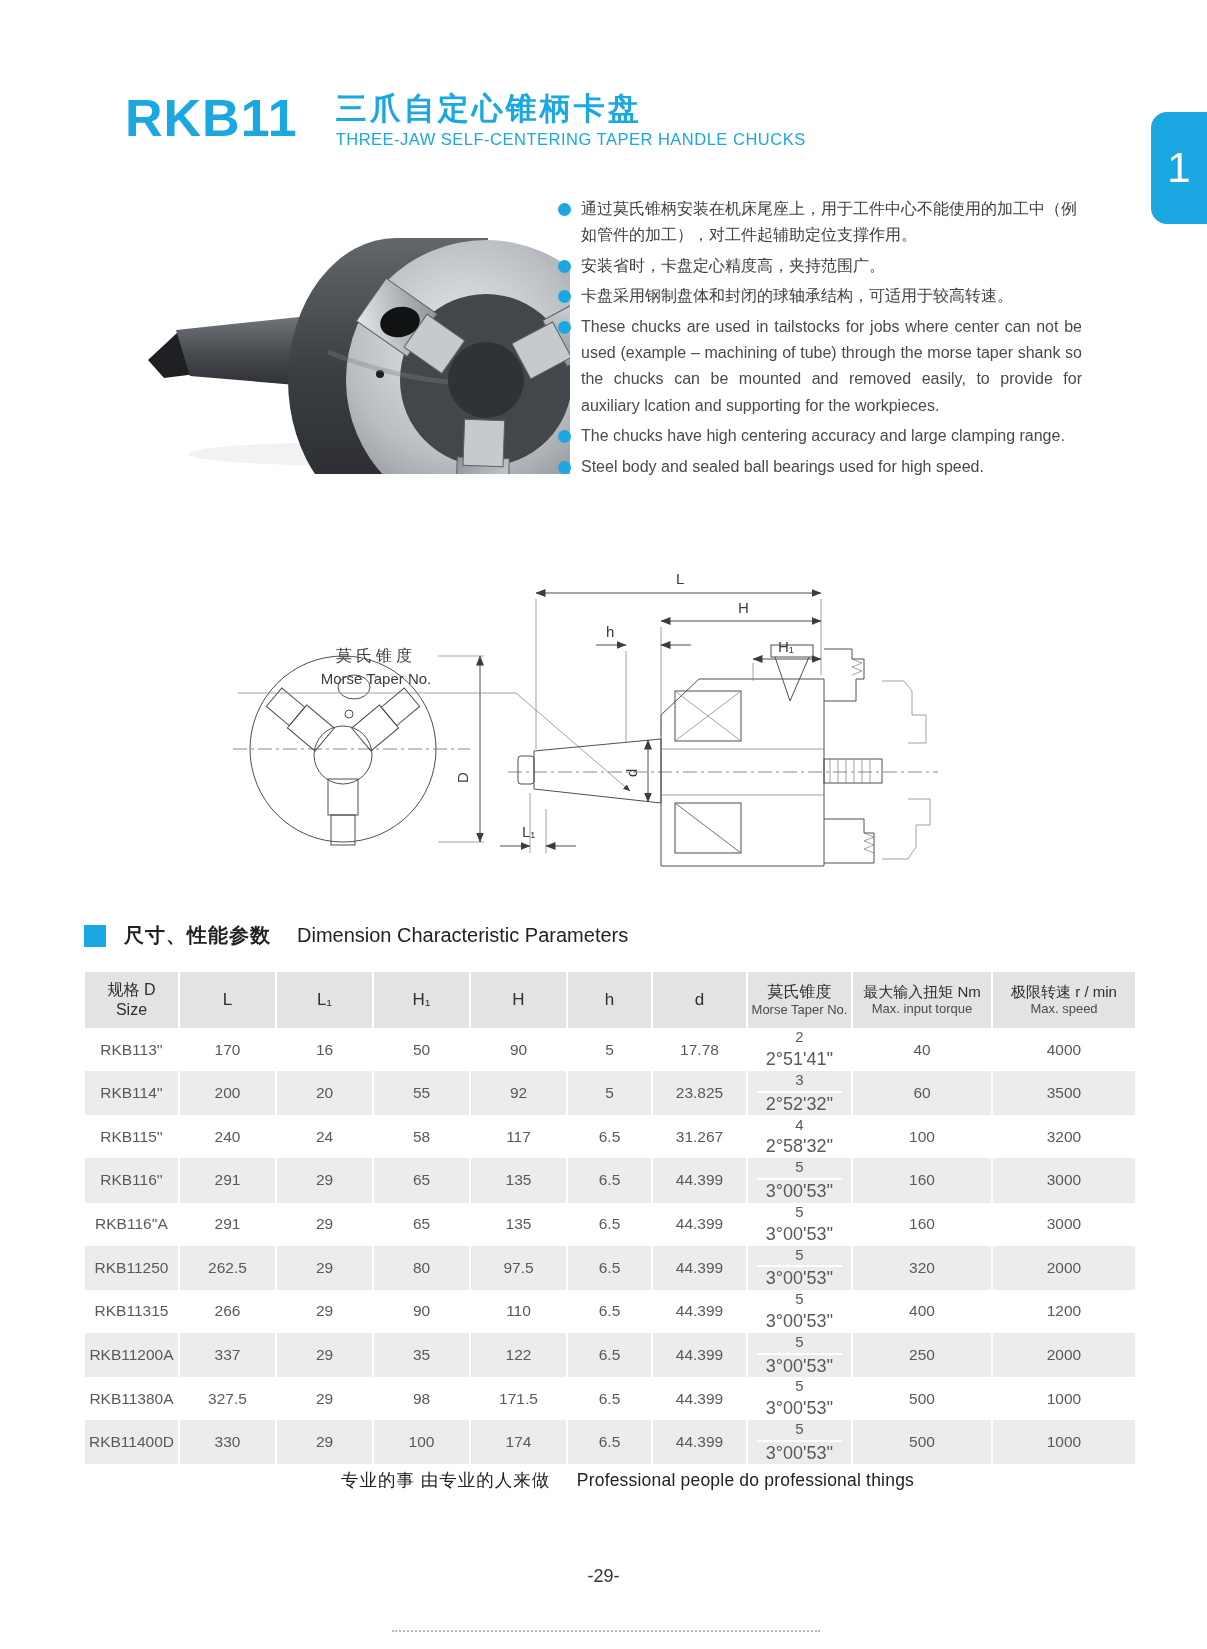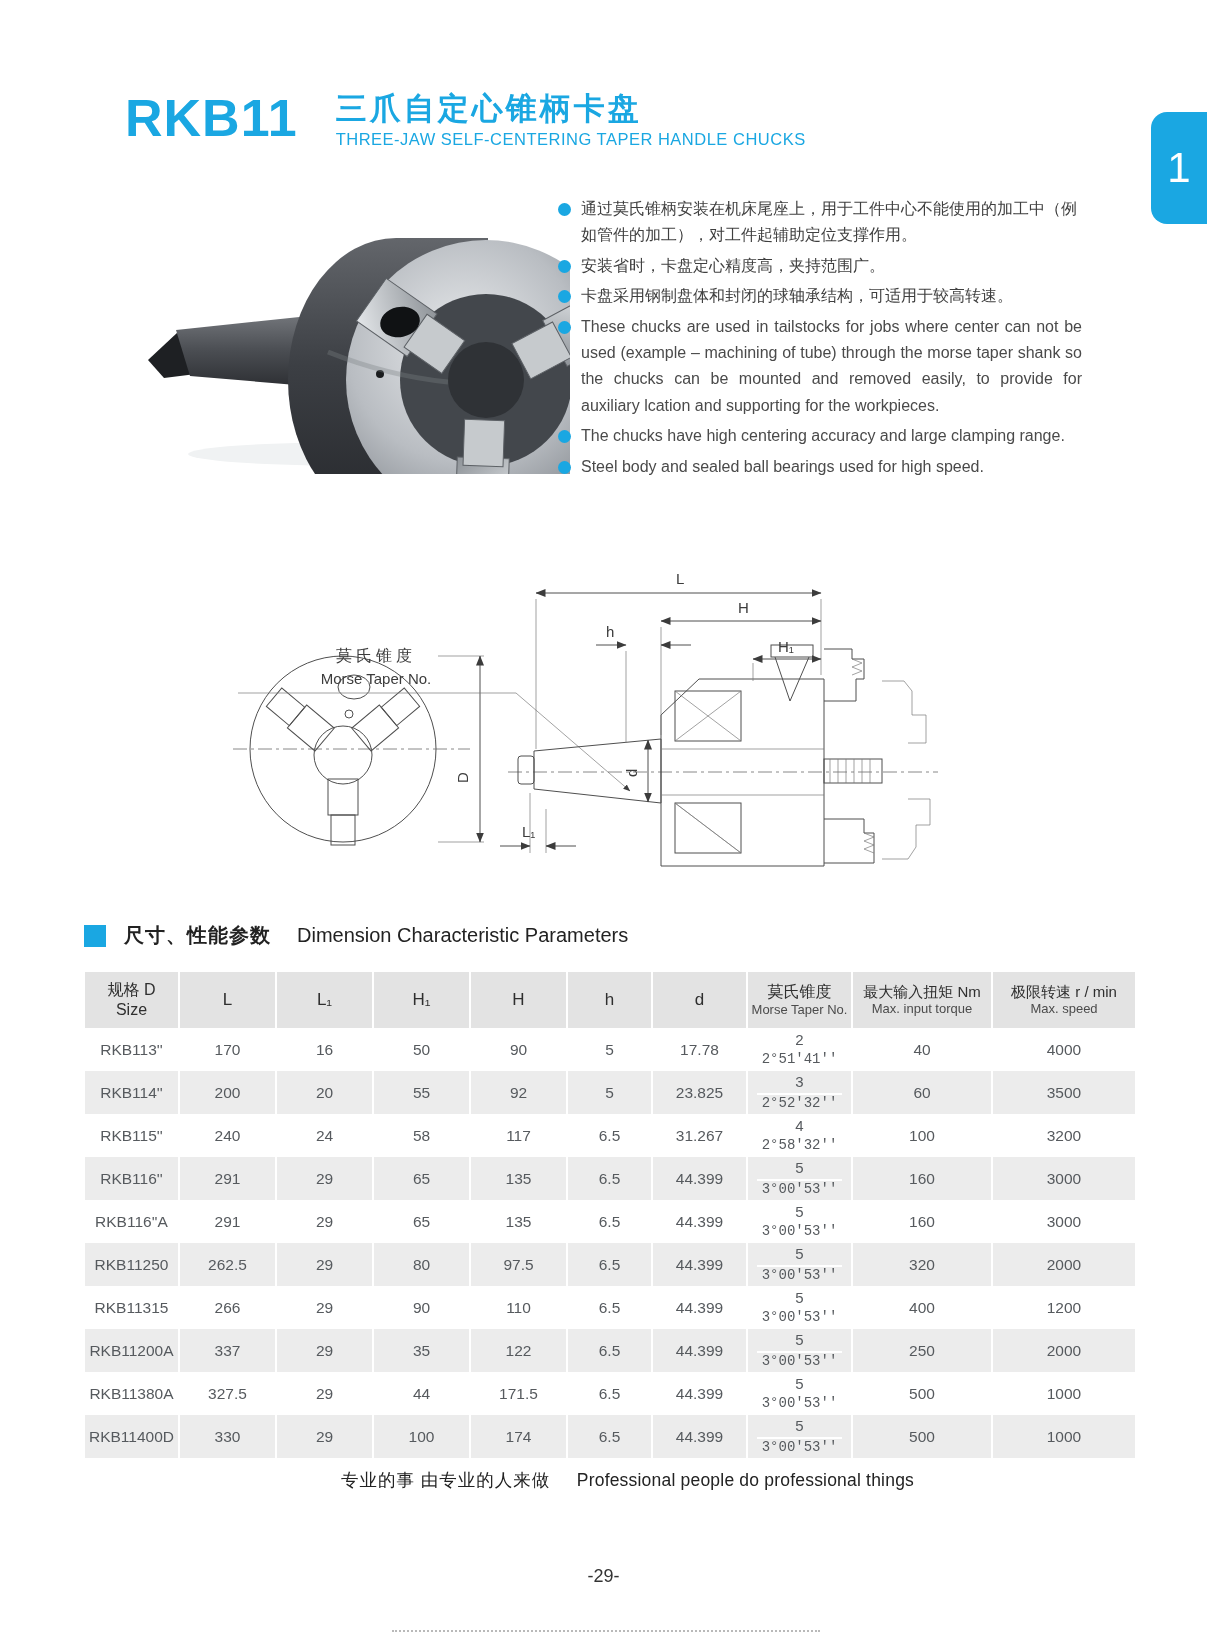--- a/index.html
+++ b/index.html
@@ -47,21 +47,21 @@
   .params{position:absolute;left:85px;top:972px;width:1050px;border-collapse:separate;border-spacing:0;table-layout:fixed;}
   .params th,.params td{border-right:2px solid #fff;text-align:center;vertical-align:middle;padding:0;}
   .params th:last-child,.params td:last-child{border-right:none;}
   .params thead th{background:#e3e3e3;height:56px;font-weight:normal;}
   .hd-zh{display:block;font-size:16px;color:#2f2f2f;line-height:1.25;}
   .hd-en{display:block;font-size:13px;color:#4b4b4b;line-height:1.25;}
   .hd-sym{font-size:17px;color:#2f2f2f;}
   .params tbody td{height:43px;font-size:15.5px;color:#565a5e;background:#fff;}
   .params tbody tr.shaded td{background:#ececec;}
   .morse-top{display:block;font-size:15px;line-height:1.25;padding-bottom:1px;margin:0 9px;}
-  .morse-bot{display:block;font-size:14px;line-height:1.25;margin:0 2px;font-family:Liberation Mono, monospace;}
+  .morse-bot{display:block;font-size:18px;line-height:1.25;margin:0 2px;}
   .params tbody tr.shaded .morse-top{border-bottom:2px solid #fff;}
 
   
   .footer{position:absolute;left:0;top:1468px;width:100%;text-align:center;margin-left:24px;}
   .footer .zh{font-size:17.5px;color:#222;letter-spacing:1px;}
   .footer .en{font-size:17.5px;color:#222;margin-left:22px;letter-spacing:.2px;}
   .pageno{position:absolute;left:0;top:1566px;width:100%;text-align:center;font-size:18px;color:#333;}
   .foot-rule{position:absolute;left:392px;top:1630px;width:428px;border-top:2px dotted #b9b9b9;}
 </style>
 </head>
@@ -442,21 +442,21 @@
             <span class="morse-bot">3°00'53''</span>
           </td>
           <td>250</td>
           <td>2000</td>
         </tr>
 
         <tr>
           <td>RKB11380A</td>
           <td>327.5</td>
           <td>29</td>
-          <td>44</td>
+          <td>98</td>
           <td>171.5</td>
           <td>6.5</td>
           <td>44.399</td>
           <td>
             <span class="morse-top">5</span>
             <span class="morse-bot">3°00'53''</span>
           </td>
           <td>500</td>
           <td>1000</td>
         </tr>

